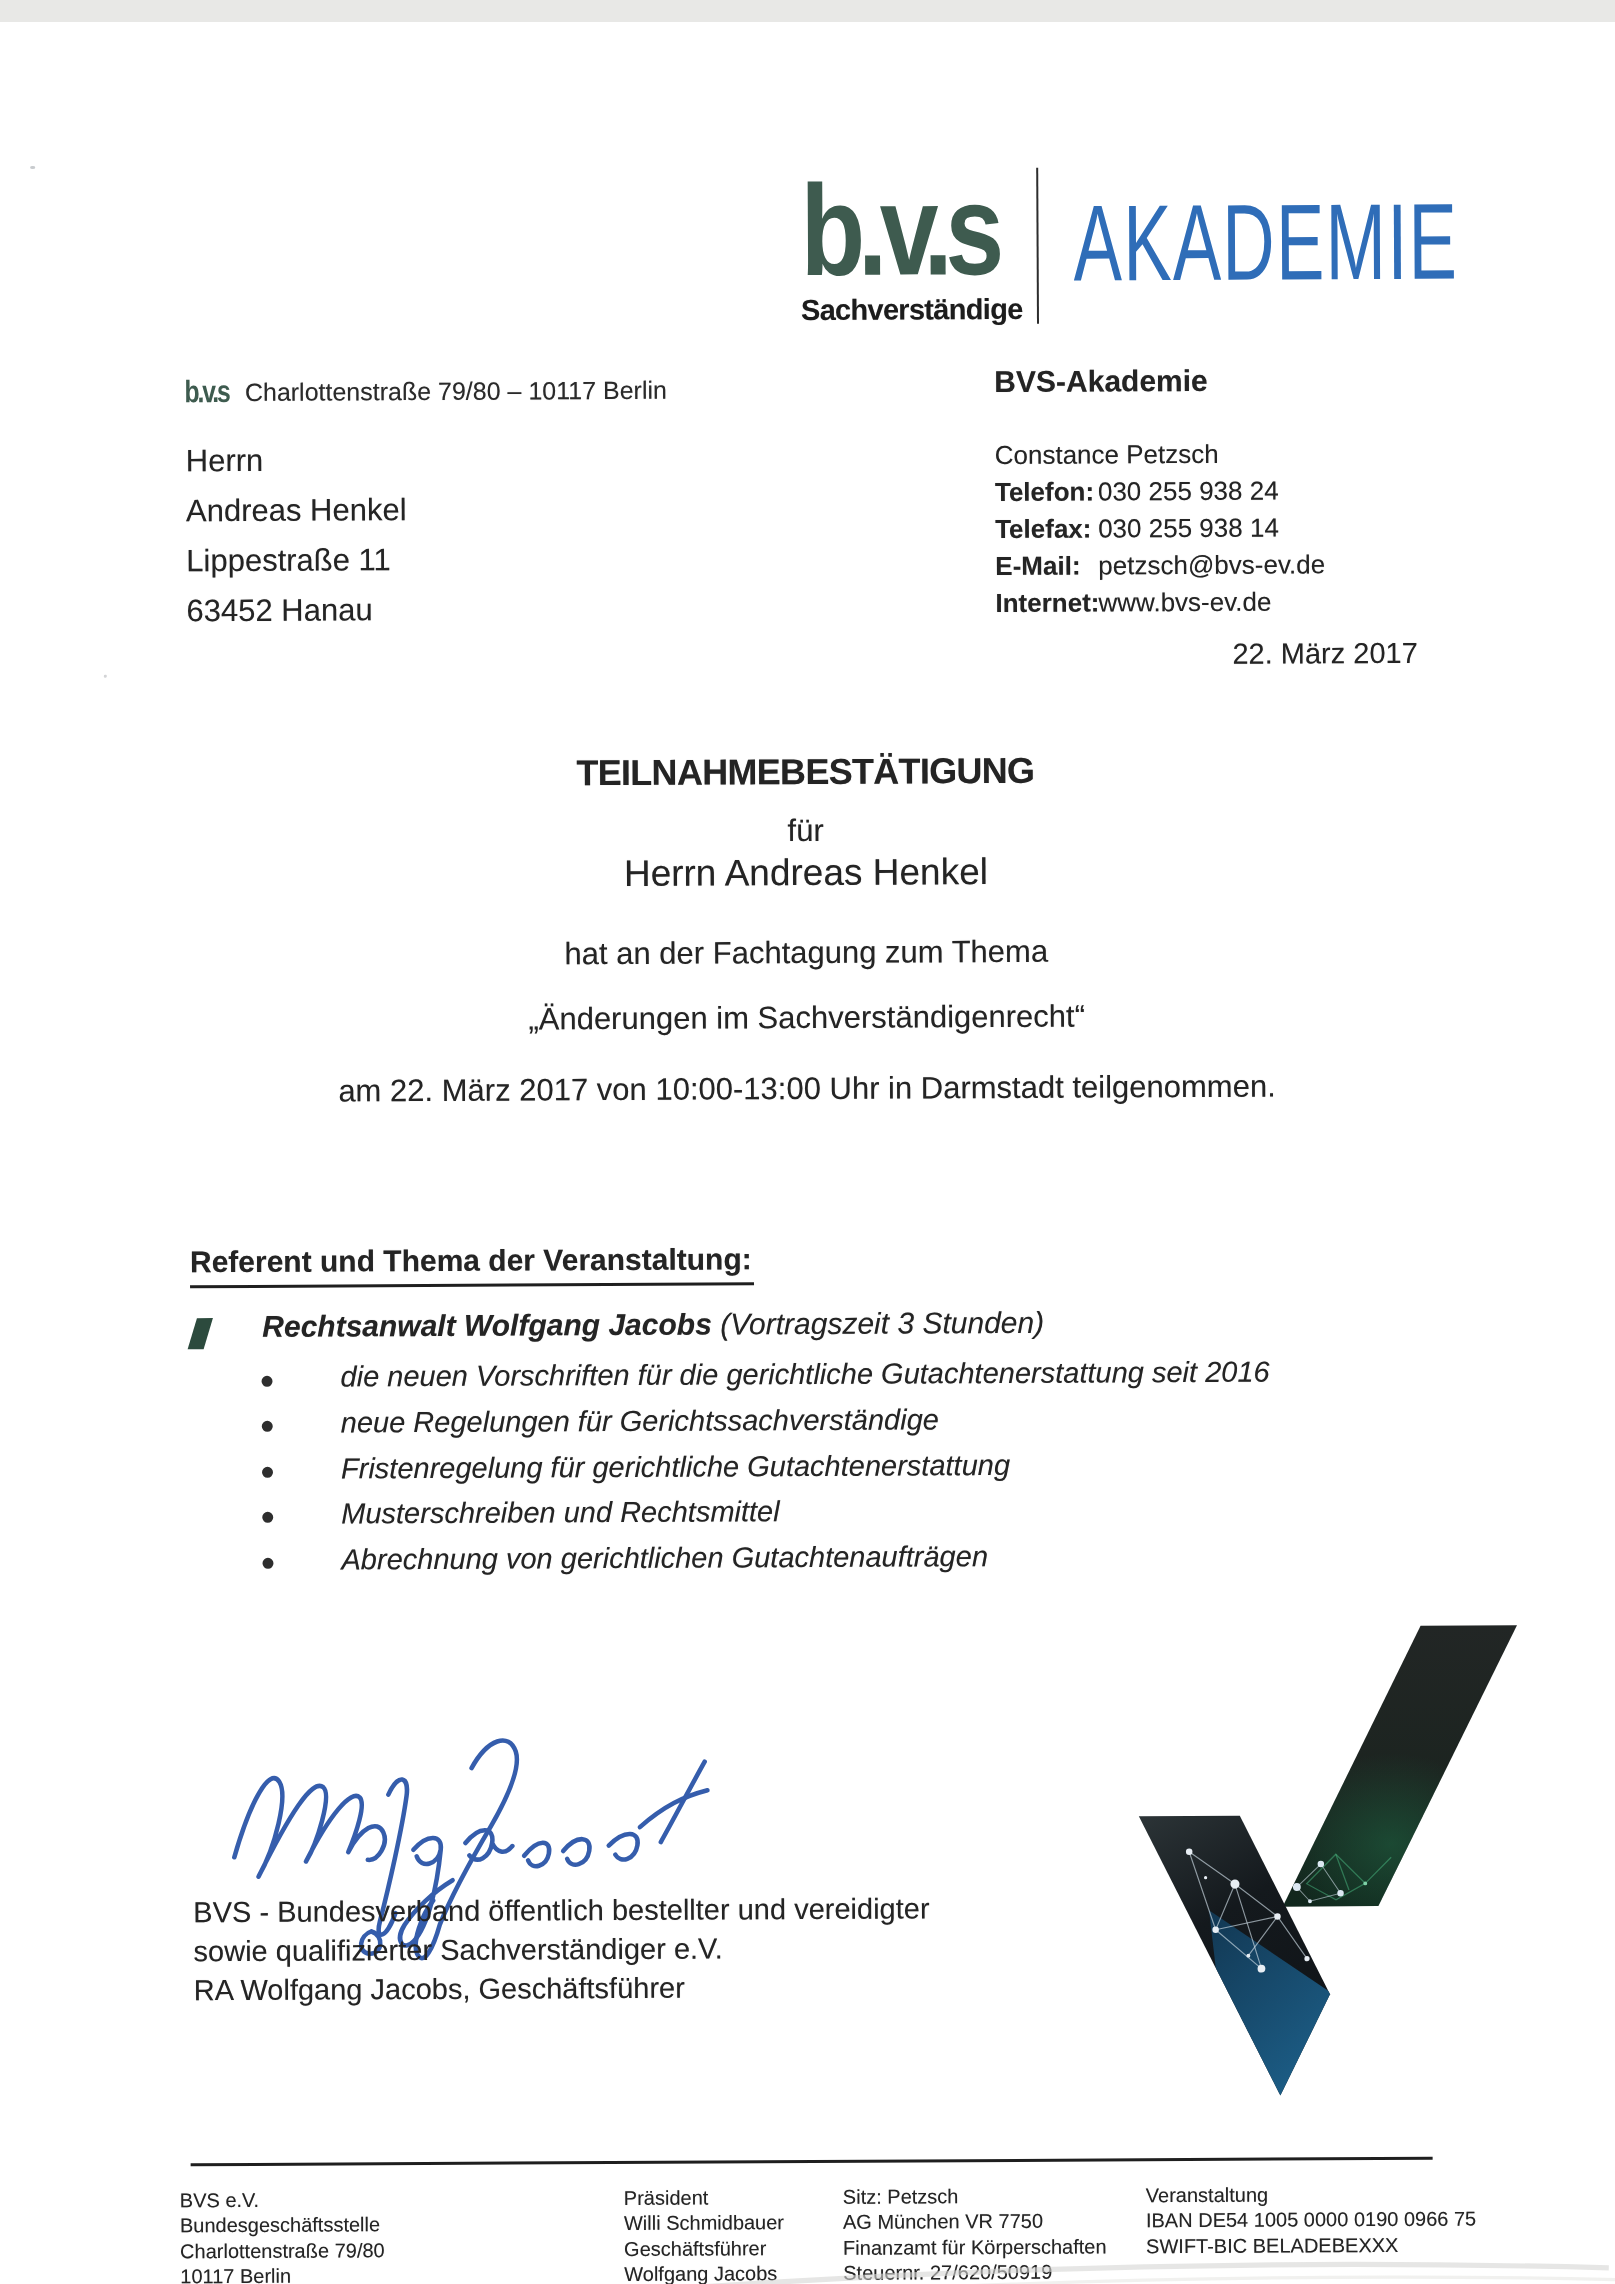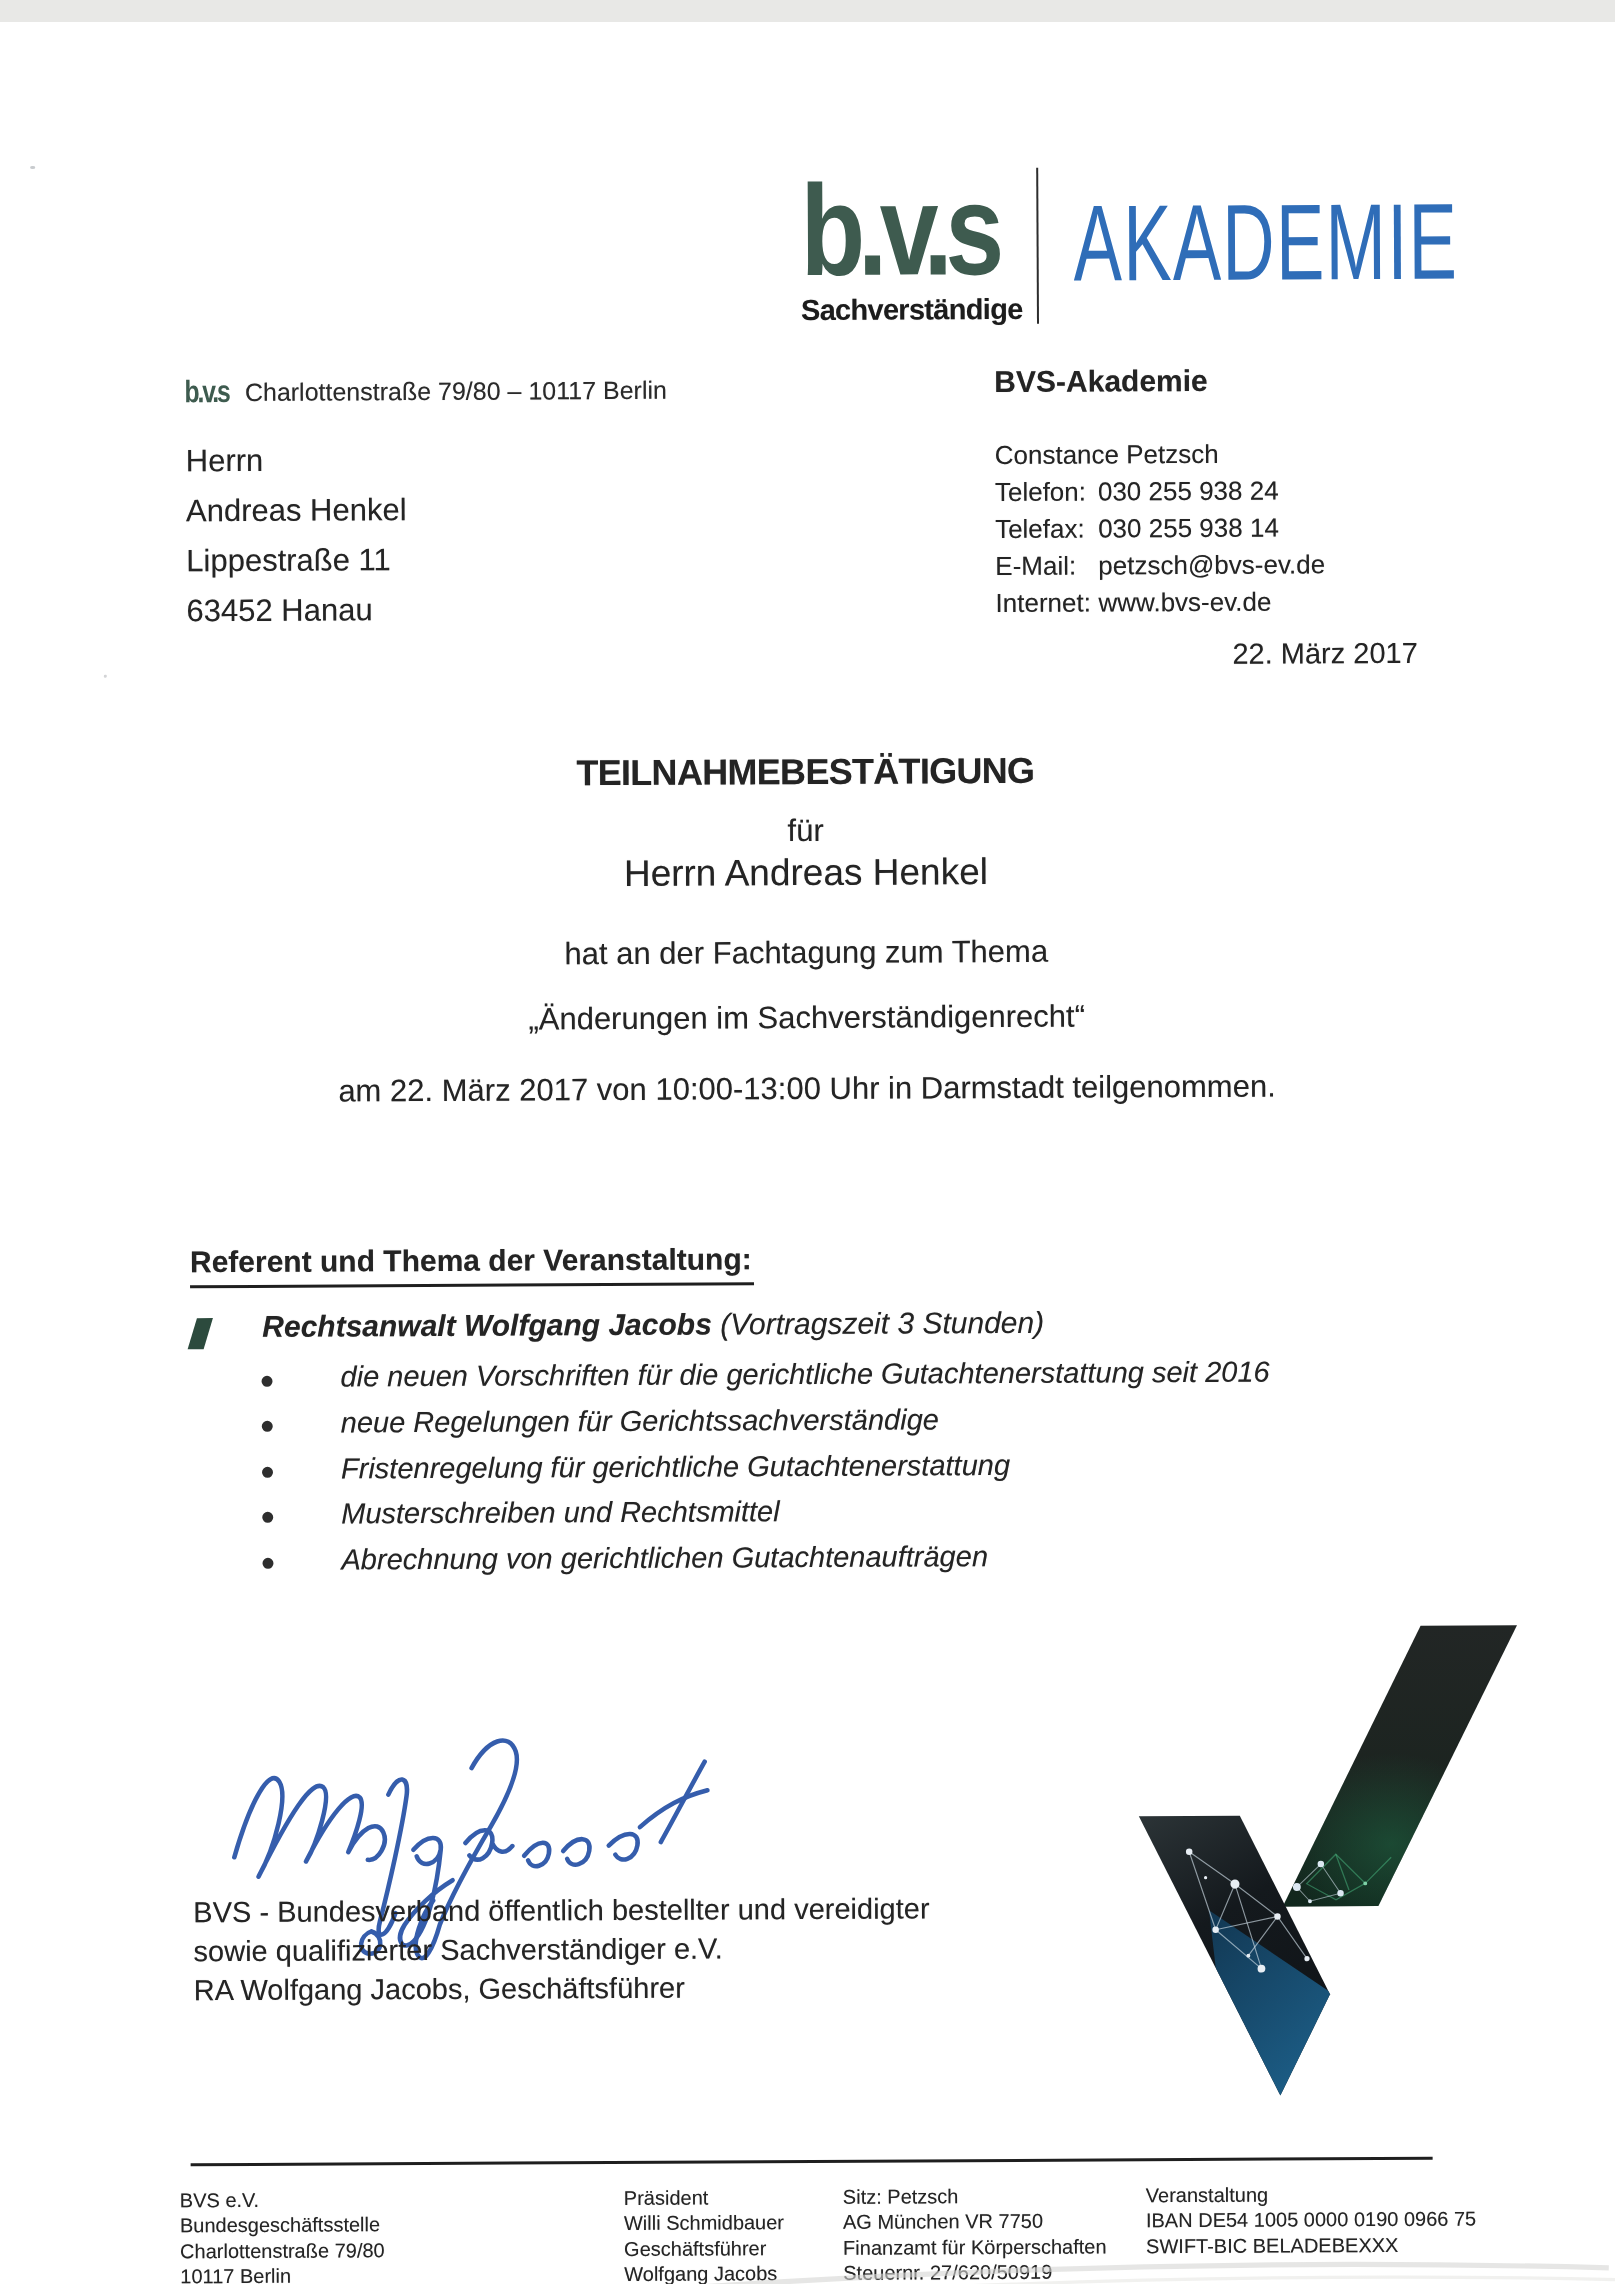--- a/index.html
+++ b/index.html
@@ -30,21 +30,21 @@
     display:inline-block;font-size:31px;font-weight:bold;color:#3e5b4f;
     letter-spacing:-2.6px;transform:scaleX(.8);transform-origin:left bottom;vertical-align:baseline;
   }
   .sender-line .sender-text{font-size:25px;color:#2a2a2a;margin-left:5.2px;vertical-align:1.3px;}
   .recipient{left:190px;top:411px;font-size:31px;line-height:50px;}
 
   
   .contact-title{left:999px;top:344px;font-size:30px;font-weight:bold;}
   .contact-rows{left:999px;top:416px;font-size:26px;line-height:37px;}
   .contact-row{white-space:nowrap;}
-  .contact-label{display:inline-block;width:103px;}
+  .contact-label{display:inline-block;width:103px;font-weight:bold;}
 
   .date-line{left:0;top:618px;width:1421px;text-align:right;font-size:29px;}
 
   
   .cline{left:0;width:1616px;text-align:center;white-space:nowrap;}
   .cert-title{top:729px;font-size:36px;font-weight:bold;letter-spacing:-0.7px;}
   .cert-for{top:791px;font-size:31px;}
   .cert-attendee{top:830px;font-size:37px;}
   .cert-line1{top:913px;font-size:31px;}
   .cert-topic{top:978px;font-size:31px;}

